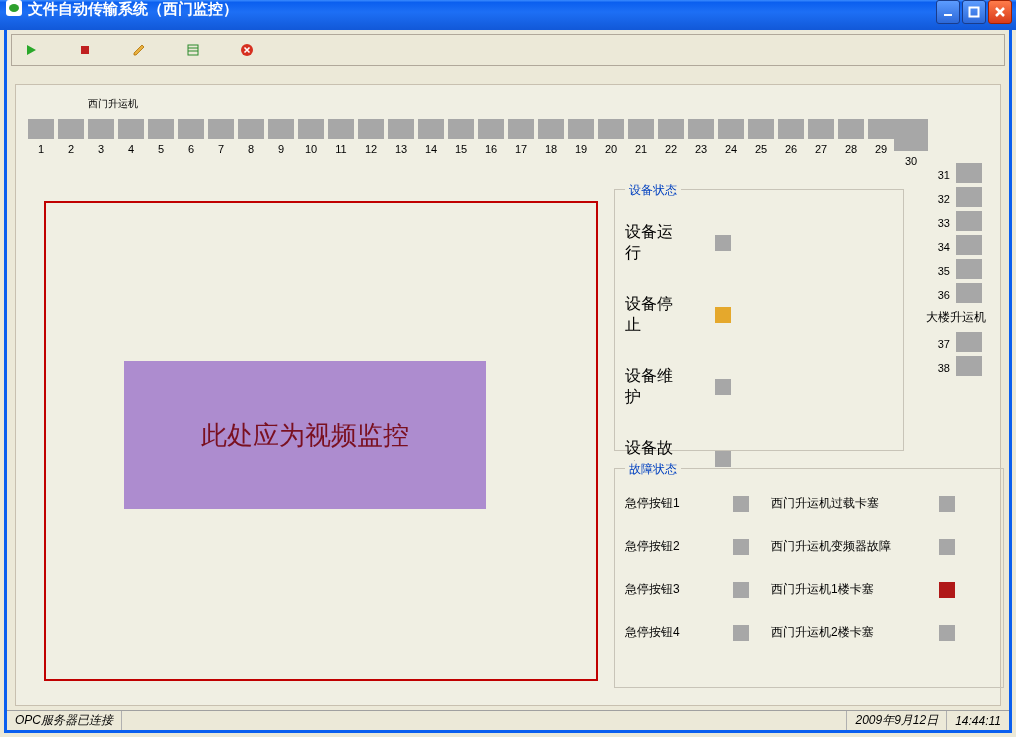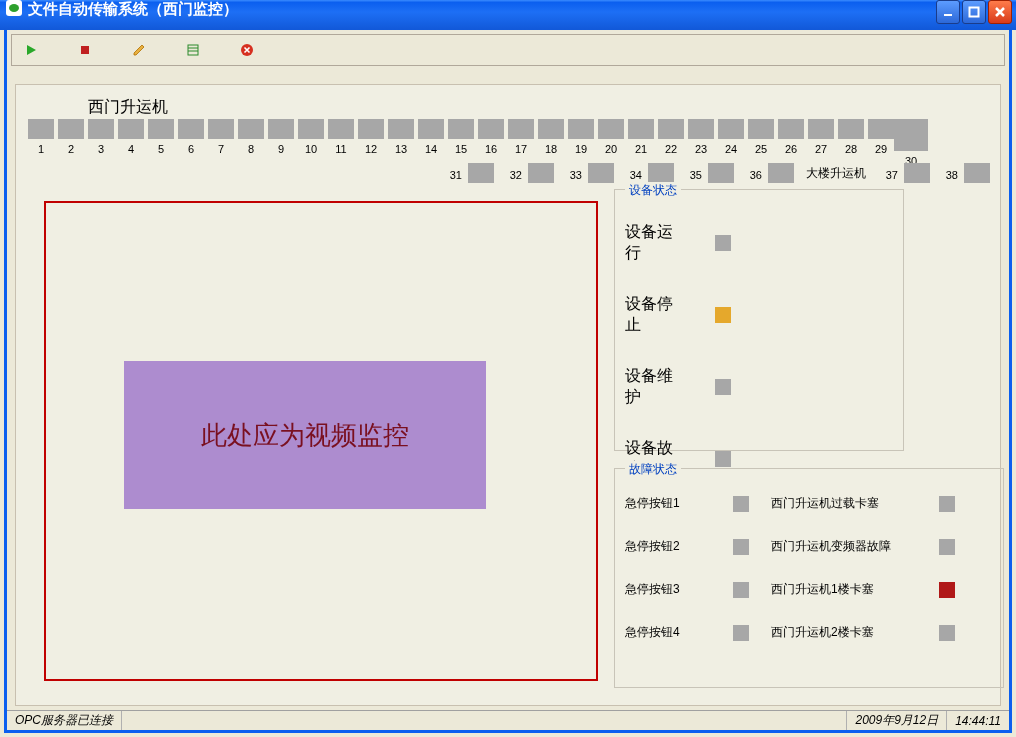--- a/index.html
+++ b/index.html
@@ -70,21 +70,21 @@
     position:absolute;
     left:8px; right:8px;
     top:54px;
     bottom:24px;
     background:#f0efe3;
     border:1px solid #c8c0b0;
   }
   .section-label {
     position:absolute;
     left:72px; top:12px;
-    font-size:16px;
+    font-size:10px;
   }
   
   .hslots {
     position:absolute;
     left:12px;
     top:34px;
     right:20px;
     display:flex;
     gap:4px;
   }
@@ -96,23 +96,23 @@
     width:26px;height:20px;
     background:#a7a7a7;
   }
   .hslot.big .slot-box { width:34px; height:32px; }
   .slot-num { font-size:11px; margin-top:4px;}
   
   .vslots {
     position:absolute;
     right:10px;
     top:78px;
-    display:flex;flex-direction:row;
-    gap:12px;
-    align-items:flex-start;
+    display:flex;flex-direction:column;
+    gap:4px;
+    align-items:center;
   }
   .vslot {
     display:flex;align-items:center;gap:6px;
   }
   .vslot .slot-box { width:26px;height:20px; background:#a7a7a7;}
   .vslot .slot-num { font-size:11px; min-width:16px; text-align:right;}
   .vlabel {
     font-size:12px;
     text-align:right;
     margin:2px 4px 2px 0;

